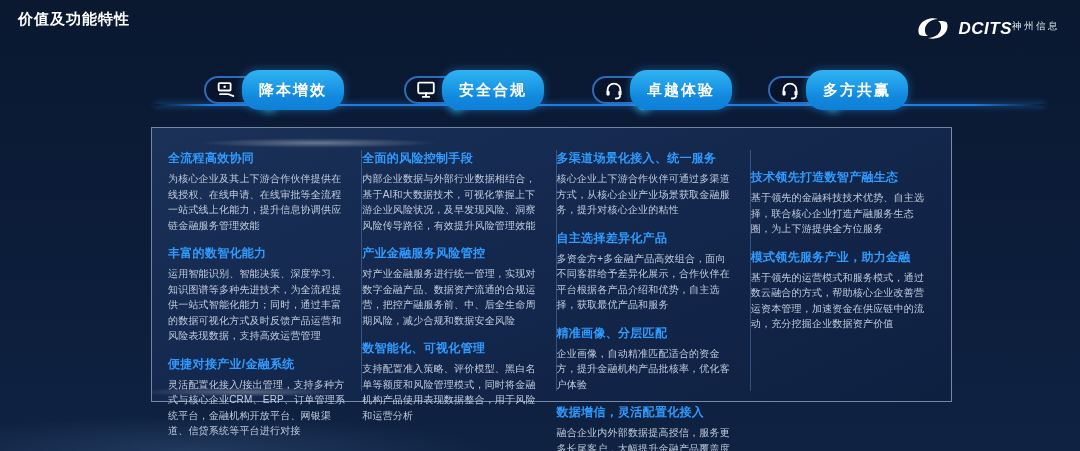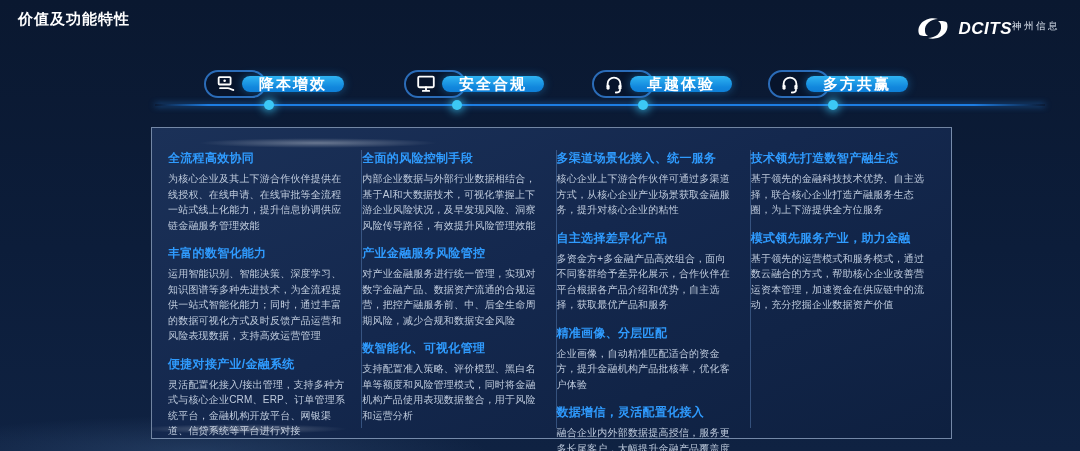--- a/index.html
+++ b/index.html
@@ -22,38 +22,38 @@
   .timeline-line{position:absolute;left:155px;top:104px;width:890px;height:2px;
     background:linear-gradient(90deg,rgba(20,90,190,0),#1d7de2 6%,#1d7de2 92%,rgba(20,90,190,0));
     box-shadow:0 0 6px rgba(40,140,240,.8);}
   .timeline-dot{position:absolute;top:100px;width:10px;height:10px;border-radius:50%;
     background:#3cc8f5;box-shadow:0 0 8px 2px rgba(60,200,245,.7);}
   
   .tab{position:absolute;top:70px;display:flex;align-items:center;cursor:pointer;}
   .tab-capsule{height:28px;width:62px;border:2px solid #2b6cb8;border-radius:17px;
     background:rgba(8,20,42,.92);display:flex;align-items:center;padding-left:9px;box-sizing:border-box;}
   .tab-icon{width:22px;height:22px;display:block;}
-  .tab-pill{height:16px;margin-left:-24px;border-radius:17px;padding:0 17px;
+  .tab-pill{height:40px;margin-left:-24px;border-radius:17px;padding:0 17px;
     background:linear-gradient(180deg,#2fb4f2 0%,#1187dd 70%,#0f7fd6 100%);
     color:#fff;font-weight:bold;font-size:15px;letter-spacing:2px;
     display:flex;align-items:center;box-shadow:0 0 10px rgba(40,160,240,.45);}
   
-  .features-panel{position:absolute;left:151px;top:127px;width:801px;height:312px;
+  .features-panel{position:absolute;left:151px;top:127px;width:801px;height:275px;
     box-sizing:border-box;border:1px solid rgba(195,215,240,.55);
     background:linear-gradient(155deg,#1b3158 0%,#14284e 45%,#0e2040 100%);
     display:flex;padding:22px 6px 10px 16px;}
   .features-panel::before{content:"";position:absolute;left:30px;top:8px;width:340px;height:14px;
     background:radial-gradient(ellipse 50% 50% at 40% 50%,rgba(255,255,255,.35),transparent 70%);
     pointer-events:none;}
   .features-panel::after{content:"";position:absolute;left:0px;bottom:2px;width:300px;height:14px;
     background:radial-gradient(ellipse 50% 50% at 30% 50%,rgba(255,255,255,.30),transparent 70%);
     pointer-events:none;}
   .feature-column{width:25%;box-sizing:border-box;padding-right:14px;
     border-right:1px solid rgba(120,165,225,.35);}
-  .feature-column:last-child{border-right:none;}
+  .feature-column:last-child{border-right:none;margin-top:19px;}
   .section{margin-bottom:12px;}
   .section-title{color:#2f9bfe;font-size:12px;font-weight:bold;margin-bottom:4px;letter-spacing:.3px;}
   .section-body{color:#bfcbdd;font-size:10px;line-height:1.55;letter-spacing:.2px;}
 </style>
 </head>
 <body>
 
 <div class="glow-bottom"></div>
 
 <div class="page-title">价值及功能特性</div>

